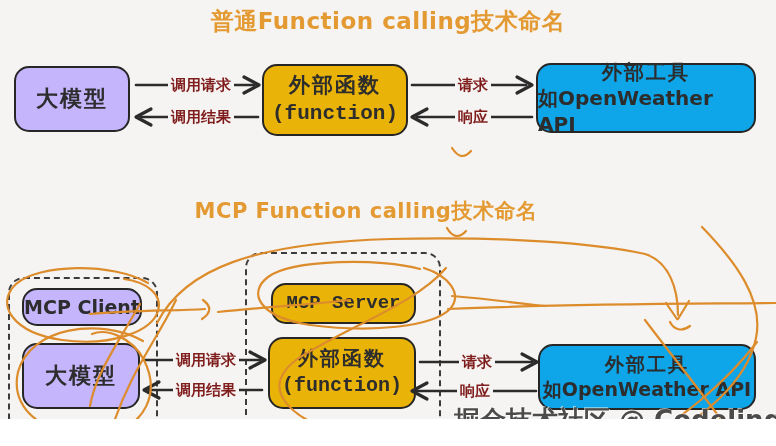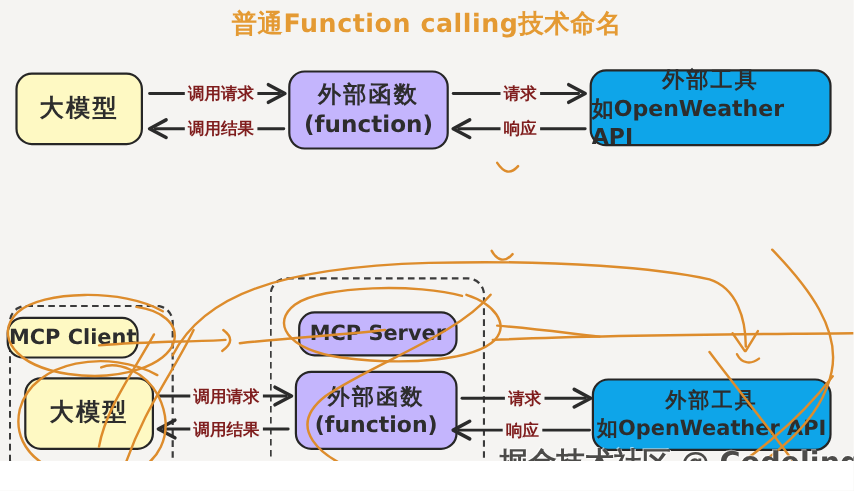--- a/index.html
+++ b/index.html
@@ -3,22 +3,22 @@
 <meta charset="utf-8">
 <style>
   html,body{margin:0;padding:0;}
   body{font-family:"DejaVu Sans","Liberation Sans",sans-serif;}
   #stage{position:relative;width:776px;height:419px;background:#f5f4f2;overflow:hidden;}
   .abs{position:absolute;}
   .title{width:776px;text-align:center;font-weight:bold;color:#e49a33;letter-spacing:.5px;}
   .box{box-sizing:border-box;border:2.5px solid #262626;border-radius:15px;
        display:flex;flex-direction:column;align-items:center;justify-content:center;
        font-weight:bold;color:#2d2d2d;line-height:1.3;z-index:2;}
-  .yellow{background:#fef9c3;}
-  .pink{background:#c4b5fd;}
+  .yellow{background:#c4b5fd;}
+  .pink{background:#eab308;font-family:Liberation Mono, monospace;}
   .green{background:#0ea5e9;}
   .dashedbox{box-sizing:border-box;border:2.5px dashed #3b3b3b;border-radius:16px;z-index:1;}
   .alabel{z-index:4;background:#f5f4f2;padding:0 3px;font-weight:bold;font-size:15px;color:#7f1d1d;white-space:nowrap;}
   .overlay{position:absolute;left:0;top:0;z-index:3;pointer-events:none;}
   .overlay.top{z-index:5;}
   .wm-main{z-index:6;font-size:26px;font-weight:bold;color:#4c4b49;white-space:nowrap;
            text-shadow:1px 1px 0 rgba(255,255,255,.75),-1px -1px 0 rgba(255,255,255,.6);}
   .wm-sub{z-index:6;font-size:14px;color:#0c4a6e;white-space:nowrap;}
   .bottombar{background:#4a4845;border-radius:5px 5px 0 0;z-index:2;}
 </style>
@@ -41,25 +41,26 @@
   <div class="abs box green" style="left:536px;top:63px;width:220px;height:70px;font-size:20px;">
     <span style="letter-spacing:2px;">外部工具</span>
     <span>如OpenWeather API</span>
   </div>
 
   <div class="abs alabel" style="left:168px;top:76px;">调用请求</div>
   <div class="abs alabel" style="left:168px;top:108px;">调用结果</div>
   <div class="abs alabel" style="left:455px;top:76px;">请求</div>
   <div class="abs alabel" style="left:455px;top:108px;">响应</div>
 
+  <div class="abs title" style="top:197px;font-size:21px;padding-right:44px;box-sizing:border-box;">MCP Function calling技术命名</div>
 
   <div class="abs dashedbox" style="left:8px;top:277px;width:150px;height:156px;"></div>
   <div class="abs dashedbox" style="left:245px;top:252px;width:196px;height:186px;"></div>
 
-  <div class="abs box yellow" style="left:6px;top:288px;width:120px;height:38px;font-size:19px;align-items:flex-end;">
+  <div class="abs box yellow" style="left:22px;top:288px;width:120px;height:38px;font-size:19px;">
     <span>MCP Client</span>
   </div>
 
   <div class="abs box yellow" style="left:22px;top:343px;width:118px;height:66px;font-size:22px;letter-spacing:2px;">
     <span>大模型</span>
   </div>
 
   <div class="abs box pink" style="left:271px;top:283px;width:145px;height:41px;font-size:19px;">
     <span>MCP Server</span>
   </div>

